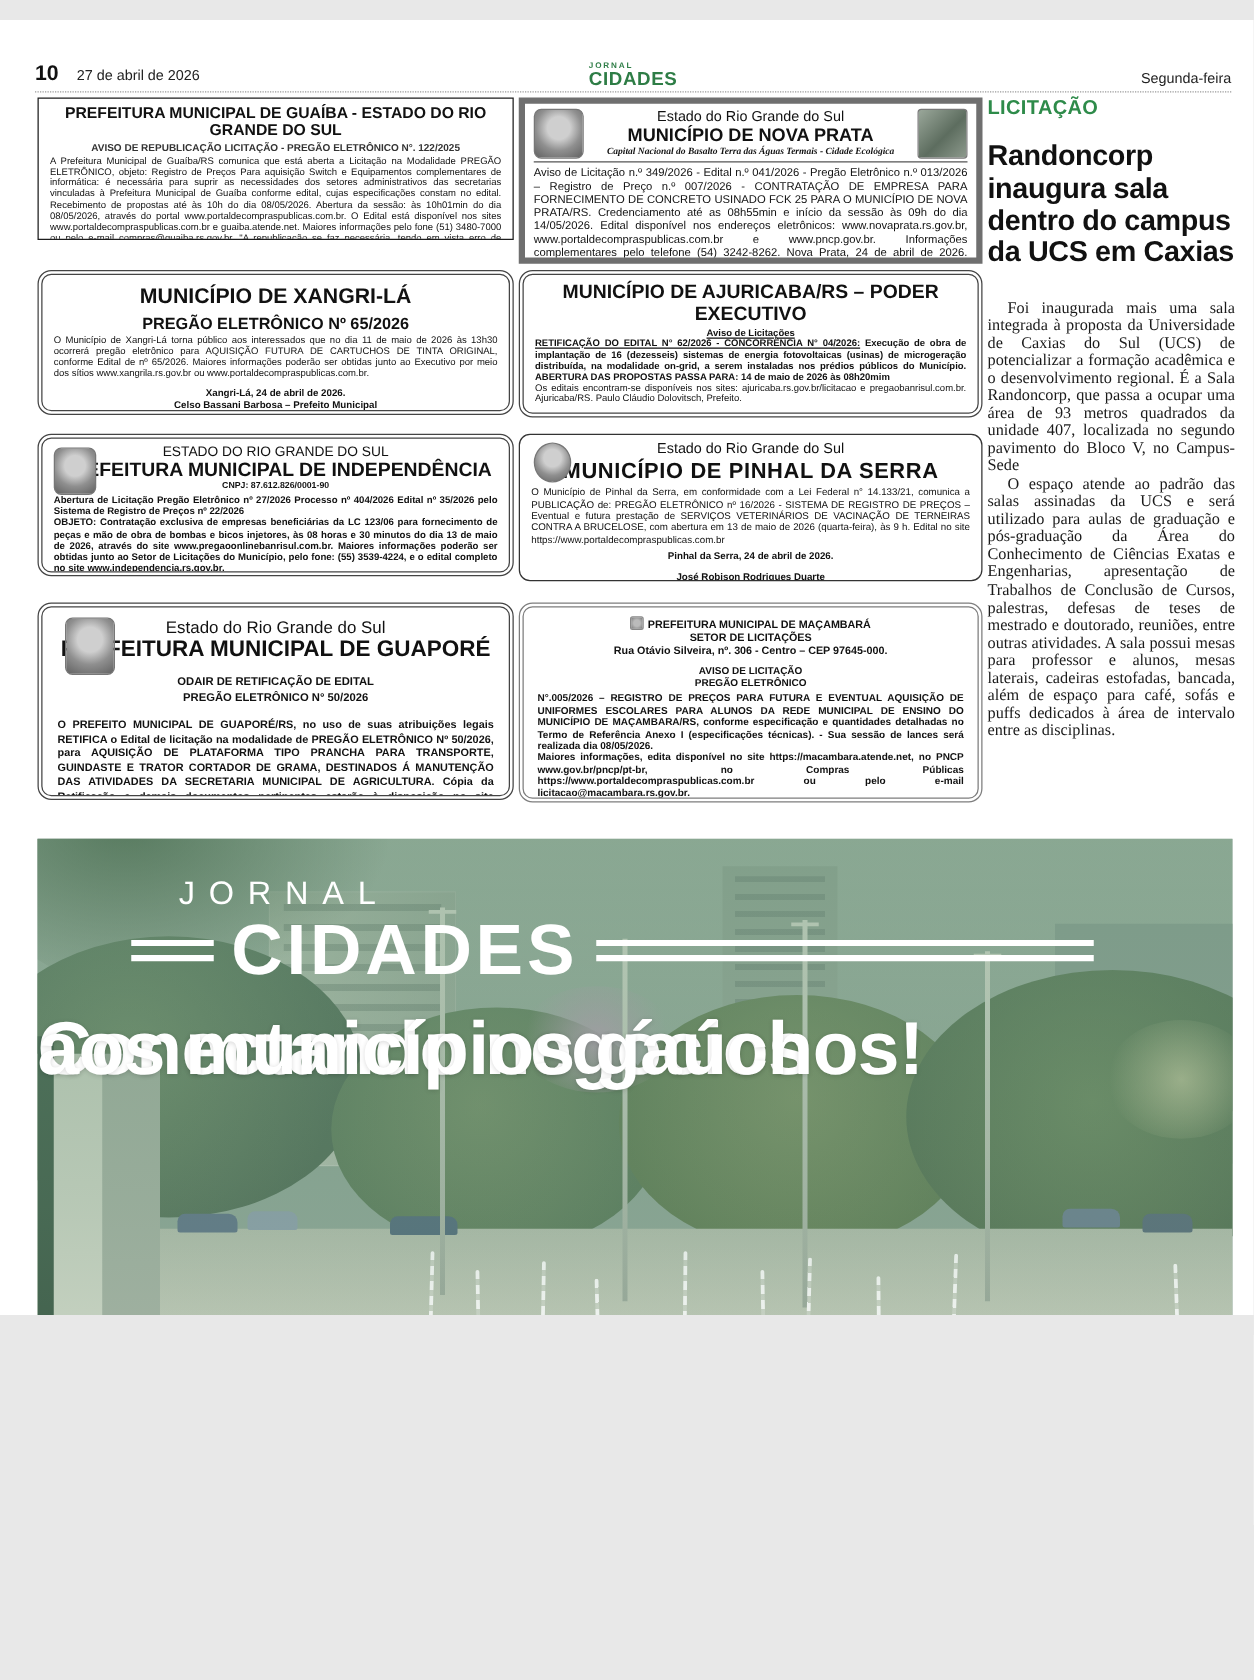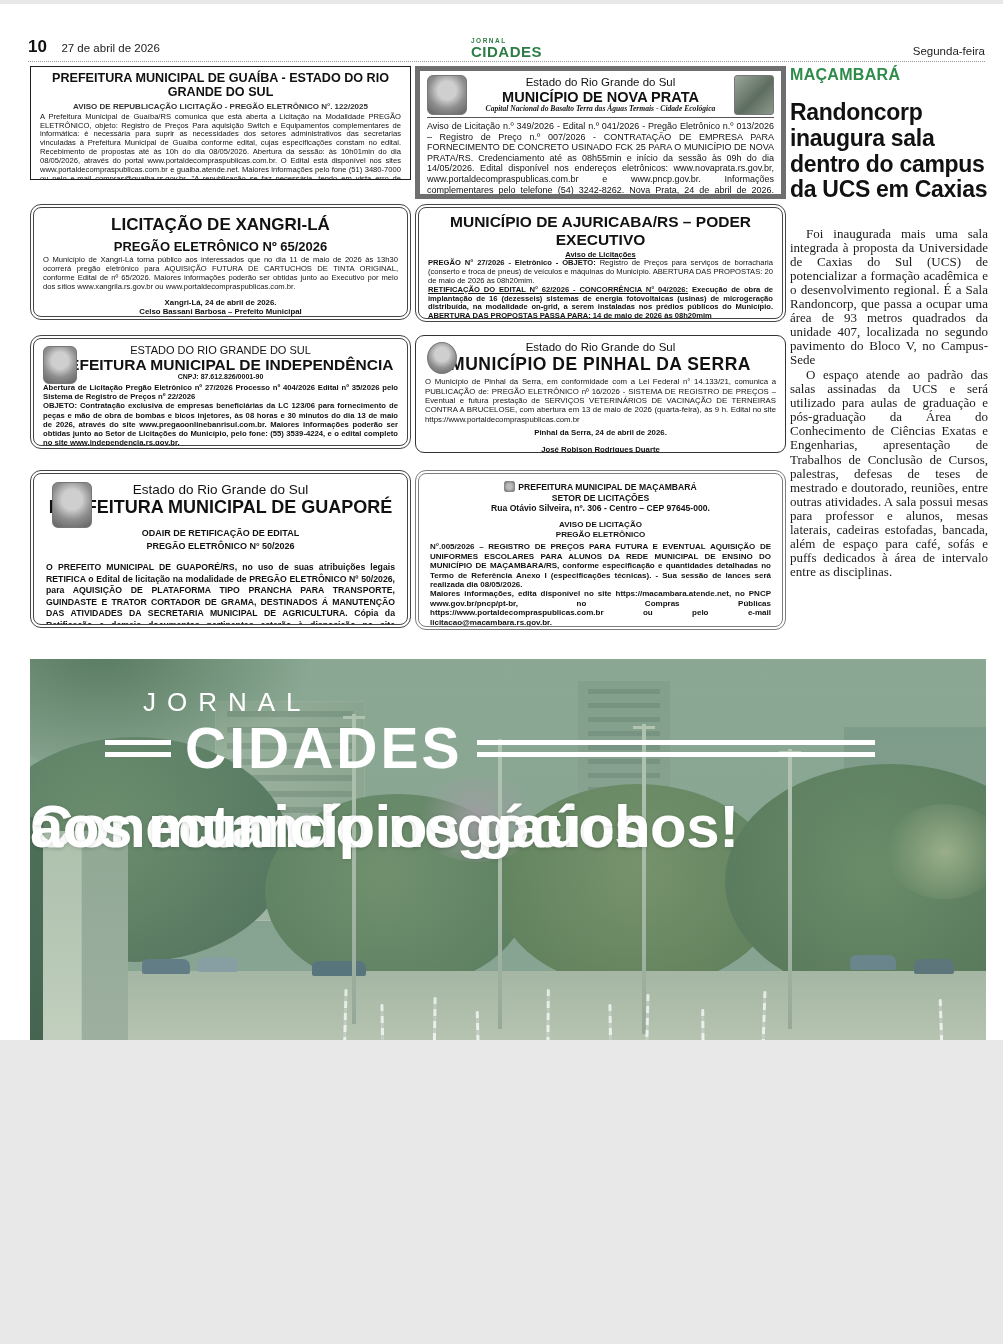--- a/index.html
+++ b/index.html
@@ -1,17 +1,17 @@
 <!DOCTYPE html>
 <html><head>
 <meta charset="utf-8">
 <style>
   *{margin:0;padding:0;box-sizing:border-box}
   html,body{background:#e8e8e8}
-  .page{position:relative;width:1003px;height:1036px;background:#fff;margin:4px auto;
+  .page{position:relative;width:1003px;height:1036px;background:#fff;margin:16px auto;
         font-family:"Liberation Sans",sans-serif;color:#111;overflow:hidden}
 
   
   .hdr{position:absolute;left:28px;right:18px;top:24px;height:34px;border-bottom:1px dotted #9a9a9a;
        display:flex;align-items:flex-end;justify-content:space-between;padding-bottom:4px}
   .hdr .pagenum{font-size:17px;font-weight:800;margin-right:10px}
   .hdr .date{font-size:11.5px;color:#222}
   .mast{position:absolute;left:50%;transform:translateX(-50%);bottom:2px;text-align:left;color:#2e7d46;line-height:1}
   .mast .mt{display:block;font-size:6.5px;letter-spacing:1.5px;font-weight:700}
   .mast .mm{display:block;font-size:15px;font-weight:800;letter-spacing:.5px}
@@ -215,33 +215,32 @@
         <div class="np-l1">Estado do Rio Grande do Sul</div>
         <div class="np-l2">MUNICÍPIO DE NOVA PRATA</div>
         <div class="np-l3">Capital Nacional do Basalto Terra das Águas Termais - Cidade Ecológica</div>
       </div>
       <div class="crest photo"></div>
     </div>
     <p class="body">Aviso de Licitação n.º 349/2026 - Edital n.º 041/2026 - Pregão Eletrônico n.º 013/2026 – Registro de Preço n.º 007/2026 - CONTRATAÇÃO DE EMPRESA PARA FORNECIMENTO DE CONCRETO USINADO FCK 25 PARA O MUNICÍPIO DE NOVA PRATA/RS. Credenciamento até as 08h55min e início da sessão às 09h do dia 14/05/2026. Edital disponível nos endereços eletrônicos: www.novaprata.rs.gov.br, www.portaldecompraspublicas.com.br e www.pncp.gov.br. Informações complementares pelo telefone (54) 3242-8262. Nova Prata, 24 de abril de 2026. Umberto Luiz Carnevalli, Prefeito Municipal.</p>
   </article>
 
   <article class="box b-rdbl" id="n-xangri">
-    <h2>LICITAÇÃO DE XANGRI-LÁ</h2>
+    <h2>MUNICÍPIO DE XANGRI-LÁ</h2>
     <h3>PREGÃO ELETRÔNICO Nº 65/2026</h3>
     <p class="small j">O Município de Xangri-Lá torna público aos interessados que no dia 11 de maio de 2026 às 13h30 ocorrerá pregão eletrônico para AQUISIÇÃO FUTURA DE CARTUCHOS DE TINTA ORIGINAL, conforme Edital de nº 65/2026. Maiores informações poderão ser obtidas junto ao Executivo por meio dos sítios www.xangrila.rs.gov.br ou www.portaldecompraspublicas.com.br.</p>
     <p class="sig">
       <span>Xangri-Lá, 24 de abril de 2026.</span><br>
       <span>Celso Bassani Barbosa – Prefeito Municipal</span>
     </p>
   </article>
 
   <article class="box b-rdbl" id="n-ajuricaba">
     <h2>MUNICÍPIO DE AJURICABA/RS – PODER EXECUTIVO</h2>
     <h3>Aviso de Licitações</h3>
-    <p><span class="b7">PREGÃO N° 27/2026 - Eletrônico - OBJETO:</span><span> Registro de Preços para serviços de borracharia (conserto e troca de pneus) de veículos e máquinas do Município. ABERTURA DAS PROPOSTAS: 20 de maio de 2026 às 08h20mim.</span></p>
     <p><span class="b7 u">RETIFICAÇÃO DO EDITAL N° 62/2026 - CONCORRÊNCIA N° 04/2026:</span><span class="b7"> Execução de obra de implantação de 16 (dezesseis) sistemas de energia fotovoltaicas (usinas) de microgeração distribuída, na modalidade on-grid, a serem instaladas nos prédios públicos do Município. ABERTURA DAS PROPOSTAS PASSA PARA: 14 de maio de 2026 às 08h20mim</span></p>
     <p>Os editais encontram-se disponíveis nos sites: ajuricaba.rs.gov.br/licitacao e pregaobanrisul.com.br. Ajuricaba/RS. Paulo Cláudio Dolovitsch, Prefeito.</p>
   </article>
 
   <article class="box b-rdbl" id="n-indep">
     <div class="ind-head">
       <div class="crest"></div>
       <div class="ind-l1">ESTADO DO RIO GRANDE DO SUL</div>
       <div class="ind-l2">PREFEITURA MUNICIPAL DE INDEPENDÊNCIA</div>
       <div class="ind-l3">CNPJ: 87.612.826/0001-90</div>
@@ -287,21 +286,21 @@
     <div class="mac-sub">
       <span>AVISO DE LICITAÇÃO</span><br>
       <span>PREGÃO ELETRÔNICO</span>
     </div>
     <p>N°.005/2026 – REGISTRO DE PREÇOS PARA FUTURA E EVENTUAL AQUISIÇÃO DE UNIFORMES ESCOLARES PARA ALUNOS DA REDE MUNICIPAL DE ENSINO DO MUNICÍPIO DE MAÇAMBARA/RS, conforme especificação e quantidades detalhadas no Termo de Referência Anexo I (especificações técnicas). - Sua sessão de lances será realizada dia 08/05/2026.</p>
     <p>Maiores informações, edita disponível no site https://macambara.atende.net, no PNCP www.gov.br/pncp/pt-br, no Compras Públicas https://www.portaldecompraspublicas.com.br ou pelo e-mail licitacao@macambara.rs.gov.br.</p>
 
   </article>
 
   <section class="article">
-    <div class="art-label">MAÇAMBARÁ</div>
+    <div class="art-label">LICITAÇÃO</div>
     <h1 class="art-title">Randoncorp inaugura sala dentro do campus da UCS em Caxias</h1>
     <div class="art-body">
       <p>Foi inaugurada mais uma sala integrada à proposta da Universidade de Caxias do Sul (UCS) de potencializar a formação acadêmica e o desenvolvimento regional. É a Sala Randoncorp, que passa a ocupar uma área de 93 metros quadrados da unidade 407, localizada no segundo pavimento do Bloco V, no Campus-Sede</p>
       <p>O espaço atende ao padrão das salas assinadas da UCS e será utilizado para aulas de graduação e pós-graduação da Área do Conhecimento de Ciências Exatas e Engenharias, apresentação de Trabalhos de Conclusão de Cursos, palestras, defesas de teses de mestrado e doutorado, reuniões, entre outras atividades. A sala possui mesas para professor e alunos, mesas laterais, cadeiras estofadas, bancada, além de espaço para café, sofás e puffs dedicados à área de intervalo entre as disciplinas.</p>
     </div>
   </section>
 
   <section class="ad">
     <div class="sky"></div>
     <div class="bldg bg1"></div>

